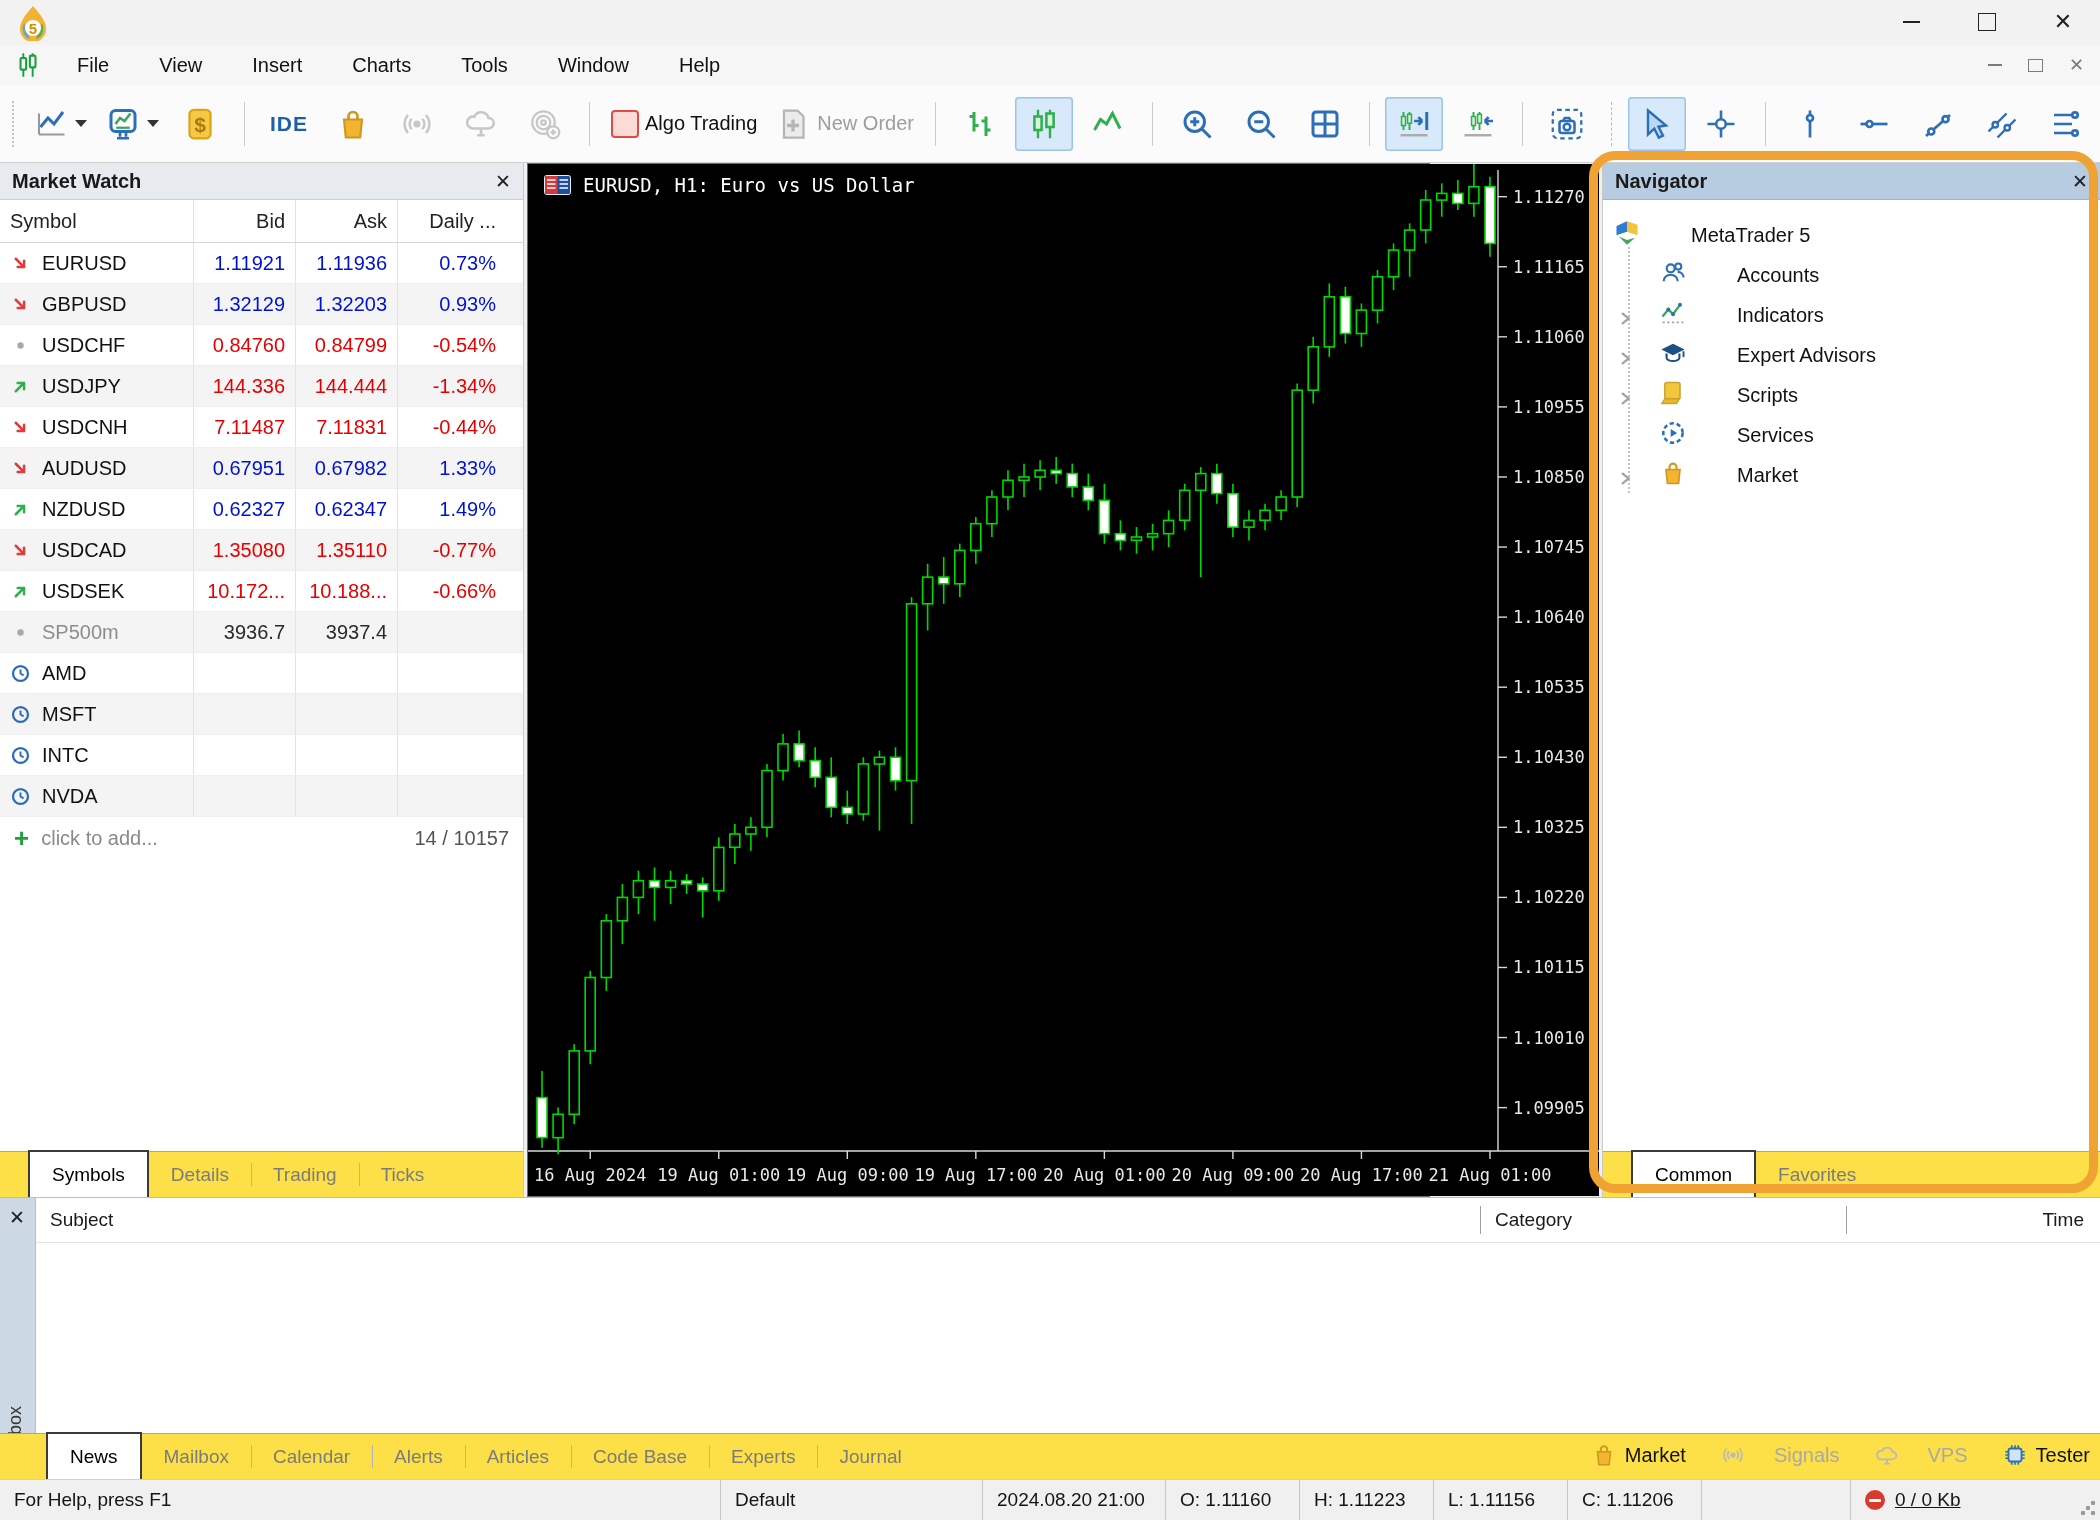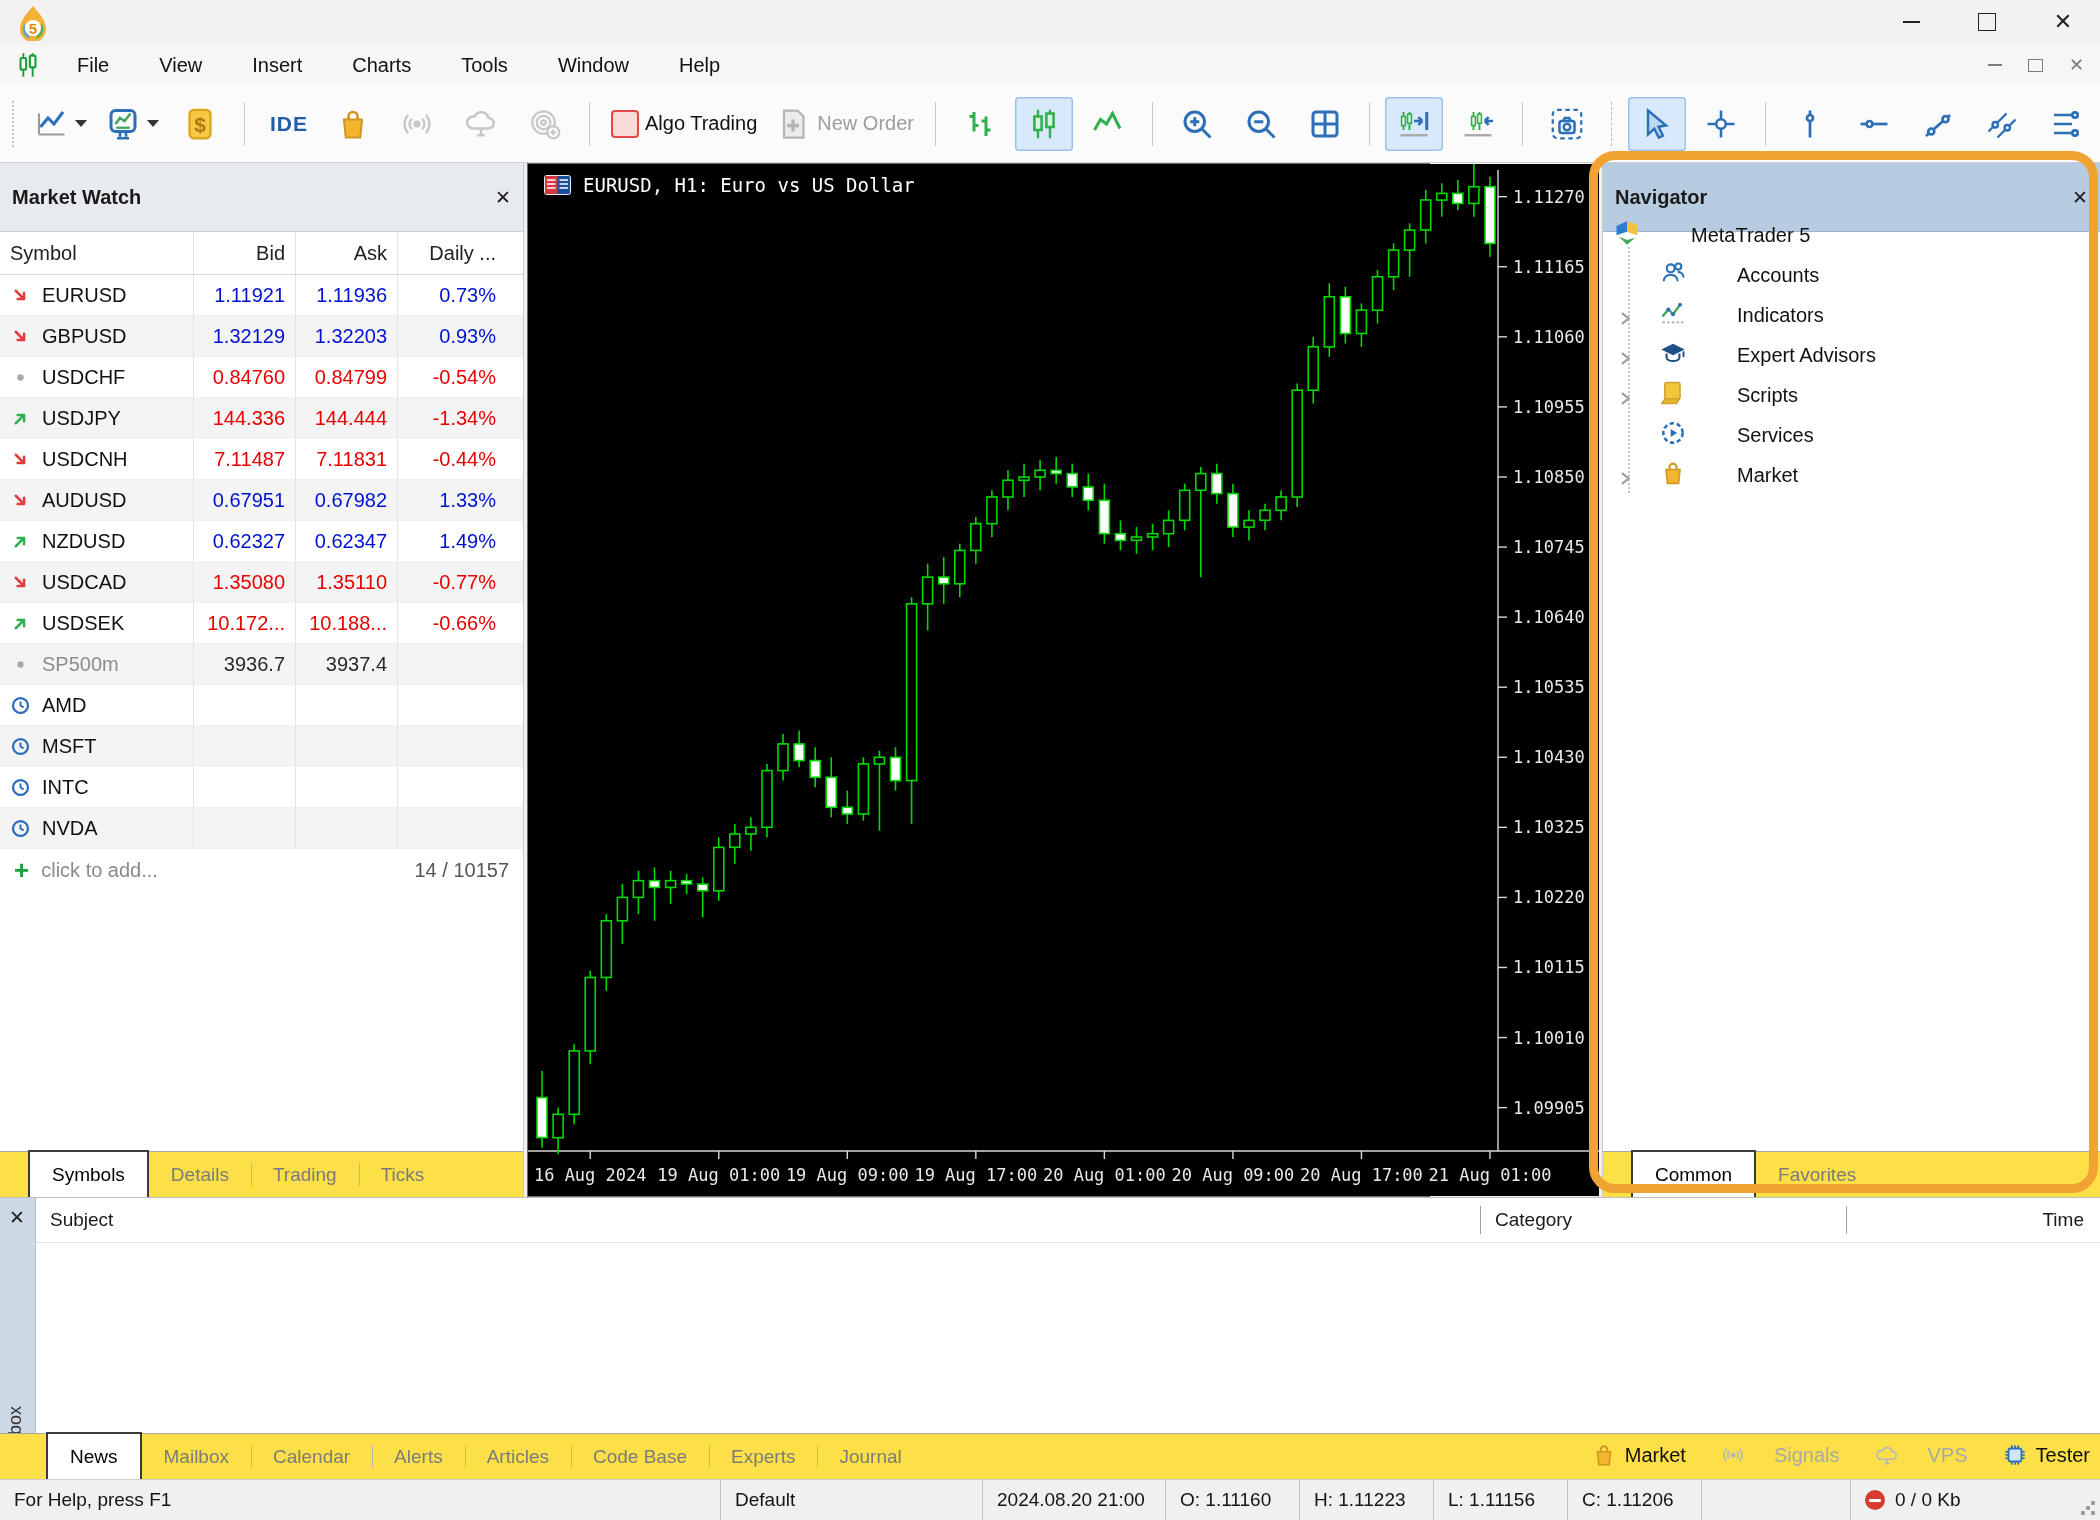--- a/index.html
+++ b/index.html
@@ -30,21 +30,21 @@
   .tsep{width:1px;height:44px;background:#c9c9c9;margin:0 12px;}
   .tsep.dashed{background:none;border-left:1px dashed #bbb;}
   .i{width:36px;height:36px;display:block;}
   .caret{width:0;height:0;border-left:6px solid transparent;border-right:6px solid transparent;border-top:7px solid #333;}
   .tlabel{font-size:20px;color:#111;white-space:nowrap;}
   .tlabel.disabled{color:#9d9d9d;}
   .tlabel.ide{color:#1f5fa9;font-weight:bold;font-size:21px;letter-spacing:1px;}
   .algo-sq{width:24px;height:24px;border:2.5px solid #e24b43;background:#fadbd8;border-radius:4px;}
   
   .panel-header{height:36px;display:flex;align-items:center;justify-content:space-between;
-                padding:16px 12px;font-size:20px;font-weight:bold;color:#1a1a1a;}
+                padding:0 12px;font-size:20px;font-weight:bold;color:#1a1a1a;}
   .panel-close{font-size:19px;color:#222;font-weight:normal;}
   
   #market-watch{position:absolute;left:0;top:163px;width:524px;height:1034px;background:#fff;border-right:1px solid #c9c9c9;box-sizing:border-box;}
   #mw-header{background:#e7eaee;border-bottom:1px solid #cfcfcf;}
   #mw-colhead{display:flex;height:42px;align-items:center;font-size:20px;color:#222;border-bottom:1px solid #d6d6d6;}
   .mw-sym{width:193px;padding-left:10px;display:flex;align-items:center;gap:12px;box-sizing:border-box;}
   .mw-cell{width:102px;text-align:right;padding-right:10px;border-left:1px solid #e3e3e3;box-sizing:border-box;
            height:100%;display:flex;align-items:center;justify-content:flex-end;}
   .mw-cell.mw-daily{width:109px;}
   .mw-row{display:flex;height:40px;align-items:center;font-size:20px;border-bottom:1px solid #efefef;}
@@ -98,21 +98,21 @@
   .tb-right-item{display:flex;align-items:center;gap:8px;font-size:20px;color:#111;}
   .tb-right-item.disabled{color:#a9a9a9;gap:28px;}
   .tb-right-item svg{width:26px;height:26px;}
   
   #statusbar{position:absolute;left:0;top:1479px;width:2100px;height:41px;background:#f0f0f0;border-top:1px solid #cfcfcf;
              display:flex;align-items:center;font-size:19px;color:#141414;box-sizing:border-box;}
   .st{height:100%;display:flex;align-items:center;padding:0 14px;box-sizing:border-box;white-space:nowrap;}
   .st+.st{border-left:1px solid #c6c6c6;}
   .st-c0{width:720px;} .st-c1{width:262px;} .st-c2{width:183px;}
   .st-c3,.st-c4,.st-c5,.st-c6{width:134px;}
-  .st-c7{width:149px;} .st-c8{flex:1;}
+  .st-c7{width:149px;} .st-c8{flex:1;text-decoration:underline;}
   .red-dot{width:20px;height:20px;border-radius:50%;background:#d83a30;position:relative;margin-right:10px;flex:none;}
   .red-dot::after{content:"";position:absolute;left:4px;top:8.5px;width:12px;height:3px;background:#fff;border-radius:1px;}
   #grip{position:absolute;right:4px;bottom:4px;width:16px;height:16px;
         background:radial-gradient(circle 2px at 13px 3px,#9a9a9a 2px,transparent 2.5px),
                    radial-gradient(circle 2px at 13px 13px,#9a9a9a 2px,transparent 2.5px),
                    radial-gradient(circle 2px at 3px 13px,#9a9a9a 2px,transparent 2.5px),
                    radial-gradient(circle 2px at 8px 8px,#9a9a9a 2px,transparent 2.5px);}
 </style>
 </head>
 <body>

